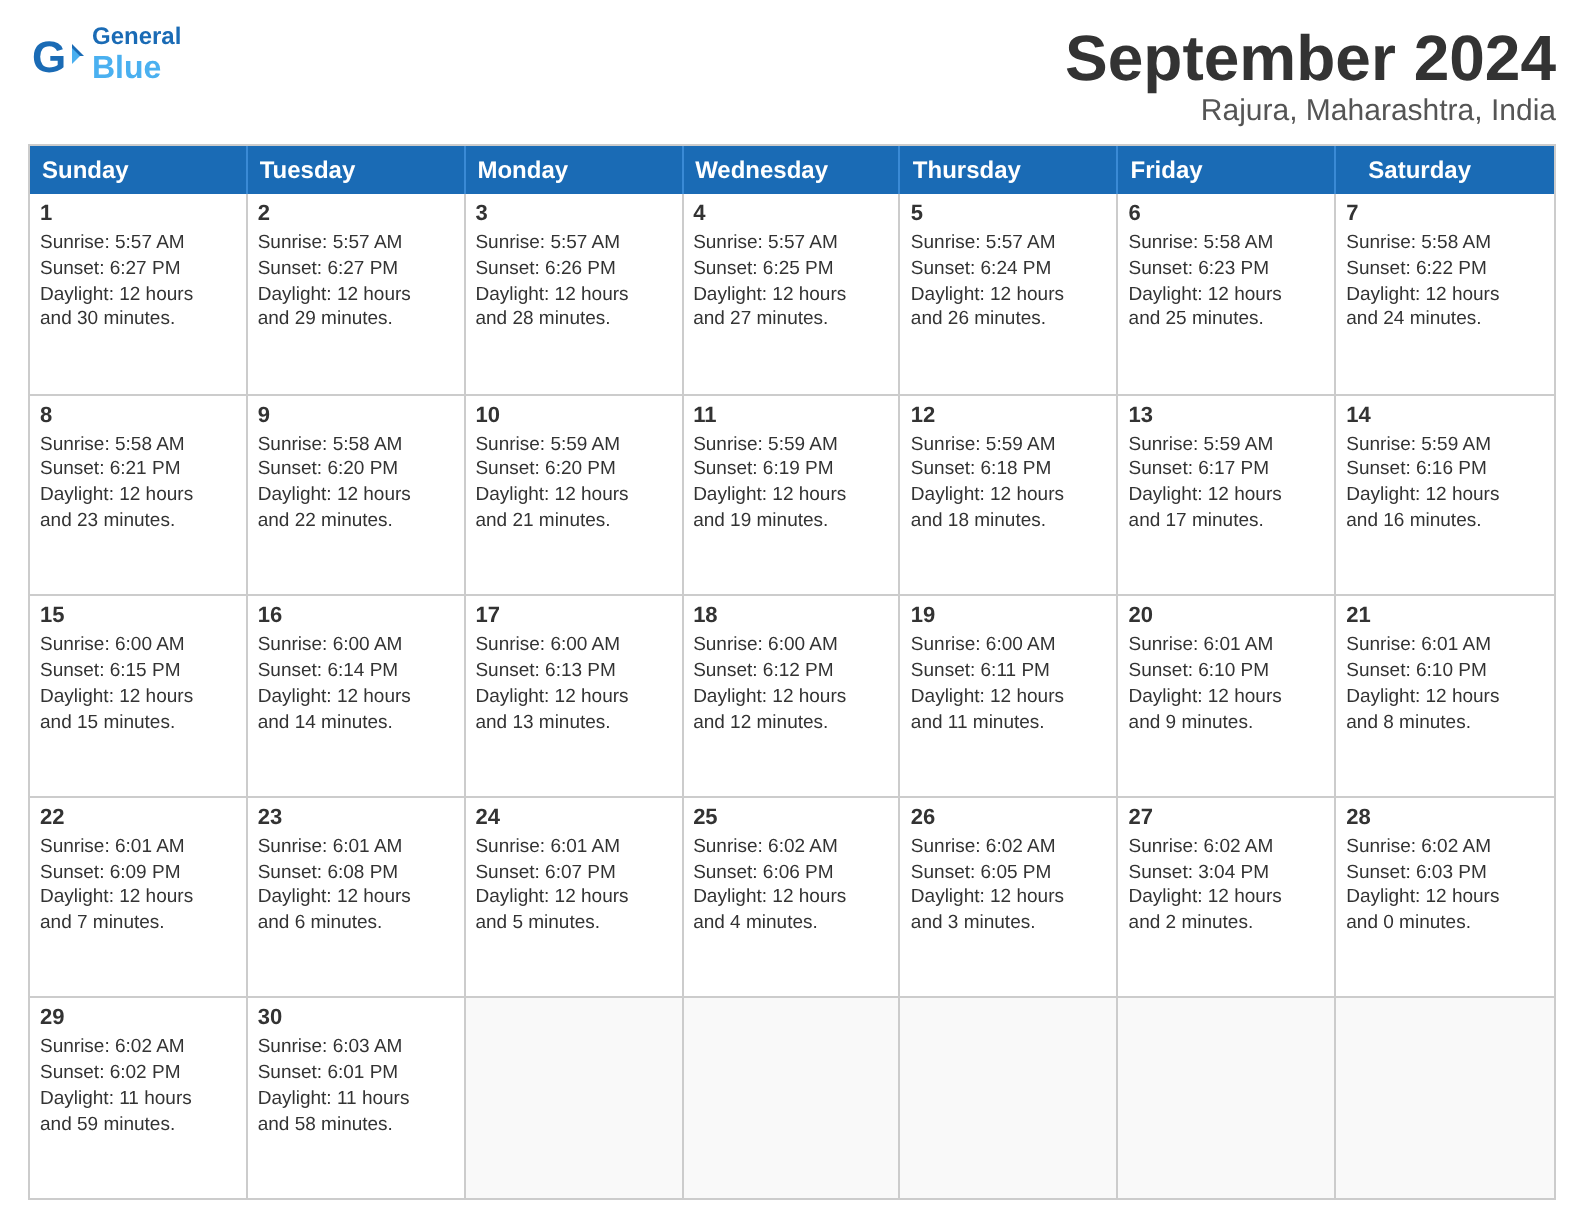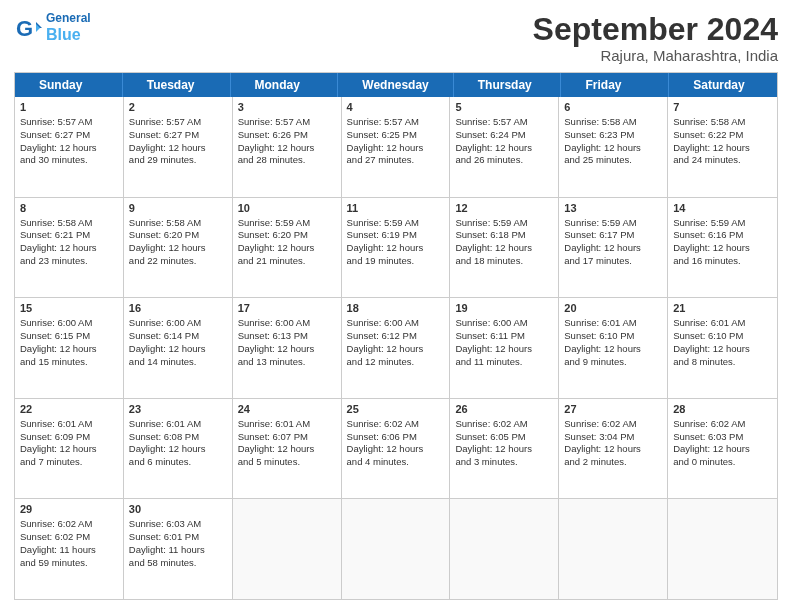--- a/index.html
+++ b/index.html
@@ -53,25 +53,25 @@
     }
     .cal-header {
       display: grid;
       grid-template-columns: repeat(7, 1fr);
       background: #1a6bb5;
     }
     .cal-header-cell {
       color: #fff;
       font-size: 12px;
       font-weight: bold;
-      padding: 5px 24px;
+      padding: 5px 6px;
       text-align: left;
       border-right: 1px solid #3a8ad5;
     }
-    .cal-header-cell:last-child { border-right: none; }
+    .cal-header-cell:last-child { border-right: none; margin-left: 10px; }
     .cal-body {
       flex: 1;
       display: flex;
       flex-direction: column;
     }
     .cal-row {
       display: grid;
       grid-template-columns: repeat(7, 1fr);
       flex: 1;
       border-bottom: 1px solid #ccc;

